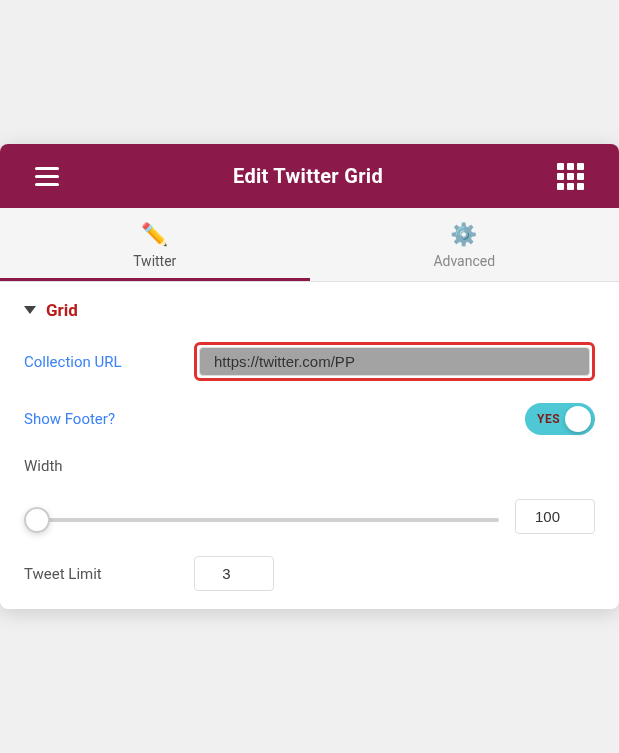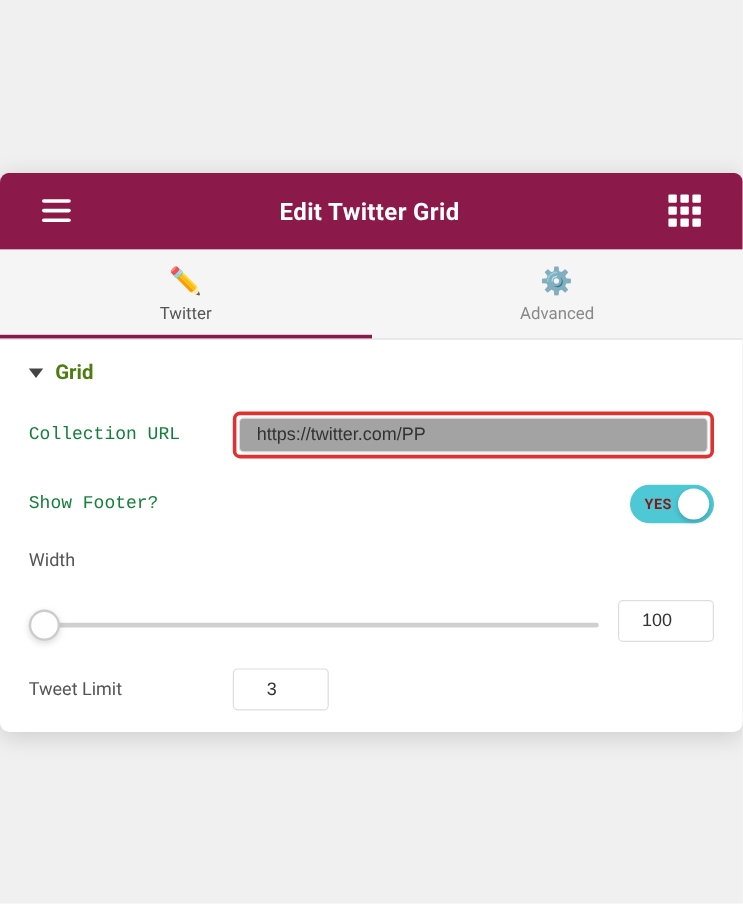--- a/index.html
+++ b/index.html
@@ -101,42 +101,41 @@
     }
     .section-header {
       display: flex;
       align-items: center;
       gap: 10px;
       margin-bottom: 22px;
     }
     .section-header-title {
       font-size: 17px;
       font-weight: 700;
-      color: #4d7c0f;
+      color: #b91c1c;
     }
     .chevron-down {
       display: inline-block;
       width: 0;
       height: 0;
       border-left: 6px solid transparent;
       border-right: 6px solid transparent;
       border-top: 8px solid #444;
     }
     
     .form-row {
       display: flex;
       align-items: center;
       margin-bottom: 22px;
     }
     .form-label {
       font-size: 15px;
-      color: #15803d;
+      color: #3b82f6;
       width: 170px;
       flex-shrink: 0;
-      font-family: Liberation Mono, monospace;
     }
     .form-control {
       flex: 1;
     }
     .url-input-wrapper {
       border: 3px solid #e03030;
       border-radius: 6px;
       padding: 2px;
     }
     .url-input {

